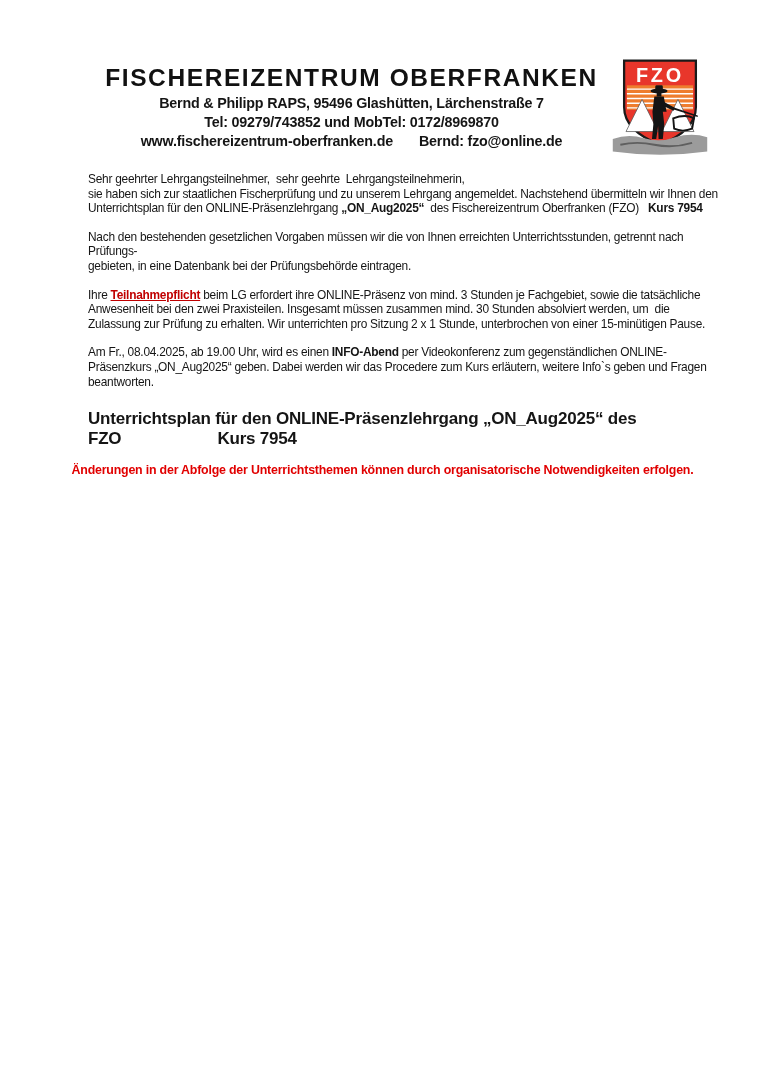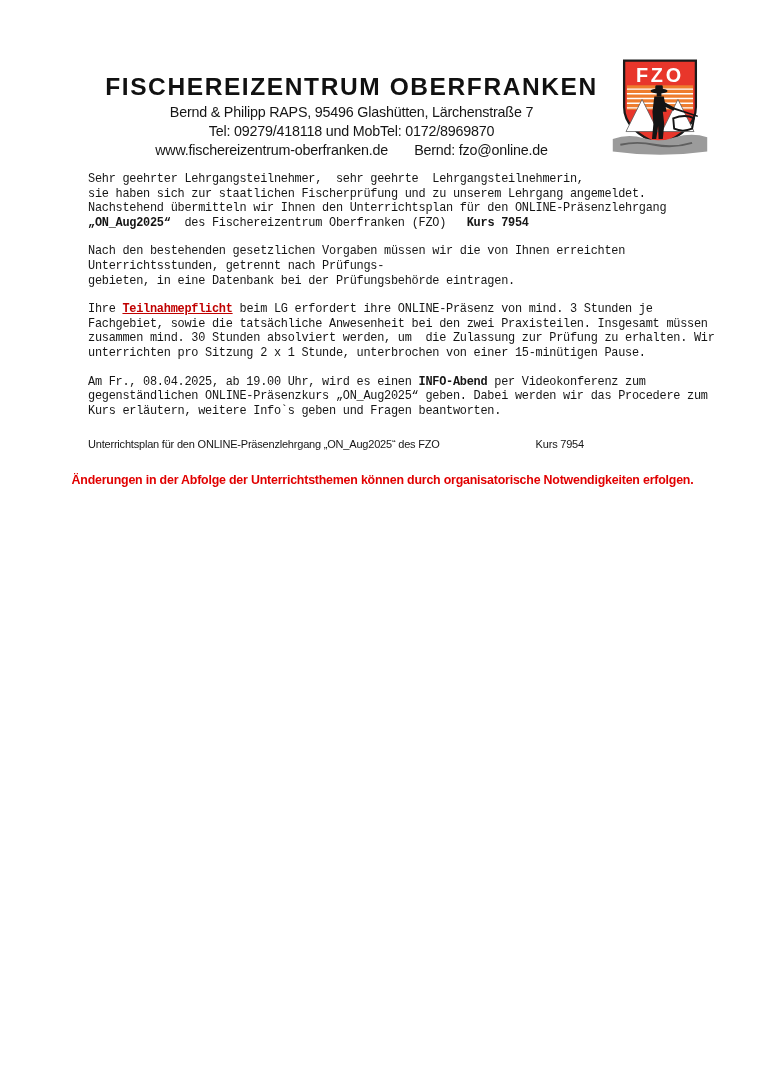--- a/index.html
+++ b/index.html
@@ -1,54 +1,54 @@
 <!DOCTYPE html>
 <html><head>
 <meta charset="utf-8">
 <style>
   html,body{margin:0;padding:0;background:#fff;}
   body{width:765px;height:1080px;font-family:"Liberation Sans",sans-serif;color:#151515;overflow:hidden;}
   .page{position:relative;width:765px;height:1080px;background:#fff;}
 
   
-  .letterhead{display:flex;align-items:flex-end;margin:56px 56px 0 96px;}
+  .letterhead{display:flex;align-items:flex-start;margin:56px 56px 0 96px;}
   .head-text{flex:1;text-align:center;padding-top:8px;}
   .org-title{font-size:24.5px;font-weight:bold;letter-spacing:1.6px;white-space:nowrap;color:#111;}
-  .head-line{font-size:14.3px;font-weight:normal;margin-top:3px;letter-spacing:-0.2px;}
+  .head-line{font-size:14.3px;font-weight:bold;margin-top:3px;letter-spacing:-0.2px;}
   .head-line .gap{display:inline-block;width:26px;}
   .logo-box{width:98px;height:102px;margin-left:4px;flex:0 0 auto;}
 
   
-  .intro{margin:14px 40px 0 88px;width:630px;font-size:11.9px;line-height:14.6px;letter-spacing:-0.25px;font-family:Liberation Mono, monospace;}
+  .intro{margin:14px 40px 0 88px;width:630px;font-size:11.9px;line-height:14.6px;letter-spacing:-0.25px;}
   .intro p{margin:0 0 14px 0;white-space:pre-wrap;}
   .b{font-weight:bold;}
   .red-u{color:#c00000;font-weight:bold;text-decoration:underline;text-align:center;}
 
   
-  .plan-heading{margin:20px 0 8px 88px;font-size:11px;font-weight:normal;letter-spacing:-0.2px;}
+  .plan-heading{margin:20px 0 8px 88px;font-size:17px;font-weight:bold;letter-spacing:-0.2px;}
   .plan-heading .kurs{margin-left:96px;}
 
   
   table.sched{border-collapse:collapse;table-layout:fixed;width:621px;margin:0 0 0 88px;
     font-size:12px;letter-spacing:-0.2px;}
 
   
-  .notice{margin-top:15px;text-align:center;color:#e10000;font-weight:bold;font-size:12.4px;letter-spacing:-0.2px;}
+  .notice{margin-top:6px;text-align:center;color:#e10000;font-weight:bold;font-size:12.4px;letter-spacing:-0.2px;}
   .footer{margin-top:17px;text-align:center;font-weight:bold;font-size:14px;line-height:18px;letter-spacing:-0.2px;}
 </style>
 </head>
 <body>
 
 <div class="page">
 
   <div class="letterhead">
     <div class="head-text">
       <div class="org-title">FISCHEREIZENTRUM OBERFRANKEN</div>
       <div class="head-line">Bernd &amp; Philipp RAPS, 95496 Glashütten, Lärchenstraße 7</div>
-      <div class="head-line">Tel: 09279/418118  und   MobTel: 0172/8969870</div>
+      <div class="head-line">Tel: 09279/743852  und   MobTel: 0172/8969870</div>
       <div class="head-line"><span>www.fischereizentrum-oberfranken.de</span><span class="gap"></span><span>Bernd: fzo@online.de</span></div>
     </div>
     <div class="logo-box">
       <svg viewBox="0 0 100 108" width="98" height="102">
         <path d="M12 5 H88 V54 Q88 79 50 94 Q12 79 12 54 Z" fill="#e8362b" stroke="#1a1a1a" stroke-width="2.4"></path>
         <g stroke="#ffffff" stroke-width="1.4">
           <rect x="15" y="31" width="70" height="26" fill="#ee7d2e" stroke="none"></rect>
           <line x1="15" y1="35" x2="85" y2="35"></line>
             <line x1="15" y1="40" x2="85" y2="40"></line>
           <line x1="15" y1="45" x2="85" y2="45"></line>

